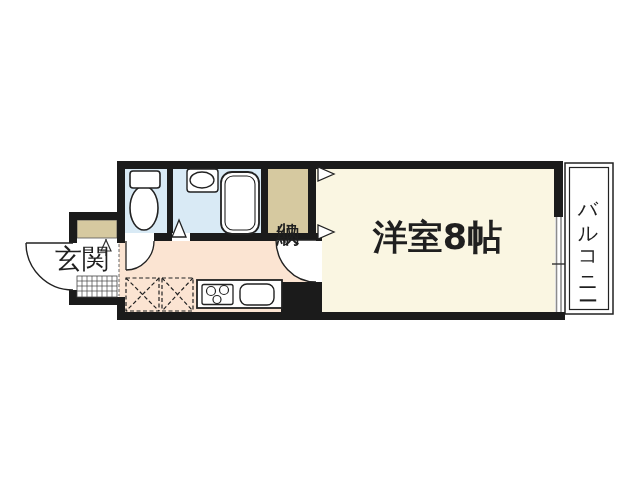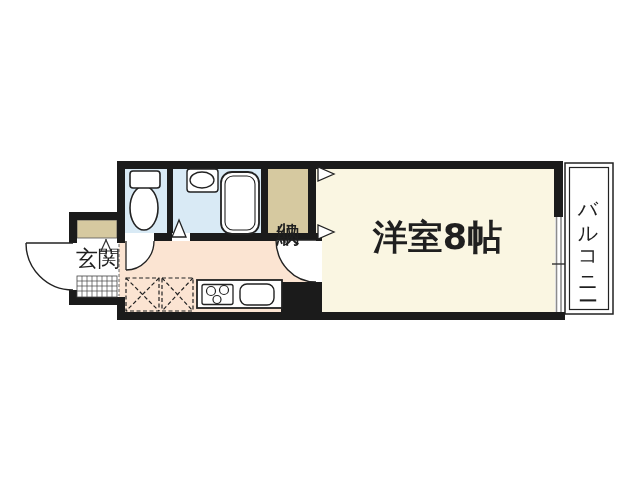--- a/index.html
+++ b/index.html
@@ -4,21 +4,21 @@
 <style>
   html,body{margin:0;padding:0;background:#ffffff;}
   .stage{position:relative;width:640px;height:480px;background:#ffffff;overflow:hidden;
          font-family:"DejaVu Sans","Liberation Sans",sans-serif;}
   .stage svg{position:absolute;left:0;top:0;}
   .fp-label{position:absolute;color:#1f1f1f;white-space:nowrap;}
   .fp-label.horiz{text-align:center;}
   .fp-label.vert{display:flex;align-items:center;justify-content:center;
                  writing-mode:vertical-rl;text-orientation:upright;}
   #label-room{left:330px;top:217px;width:215px;font-size:35px;line-height:40px;font-weight:bold;}
-  #label-genkan{left:70px;top:246px;width:56px;font-size:22px;line-height:26px;}
+  #label-genkan{left:54px;top:246px;width:56px;font-size:27px;line-height:26px;}
   #label-storage{left:272px;top:172px;width:32px;height:64px;font-size:24px;letter-spacing:1px;}
   #label-balcony{left:576px;top:170px;width:26px;height:140px;font-size:20px;letter-spacing:3px;}
 </style>
 </head>
 <body>
 
 <div class="stage">
 
 <svg width="640" height="480" viewBox="0 0 640 480">
 

